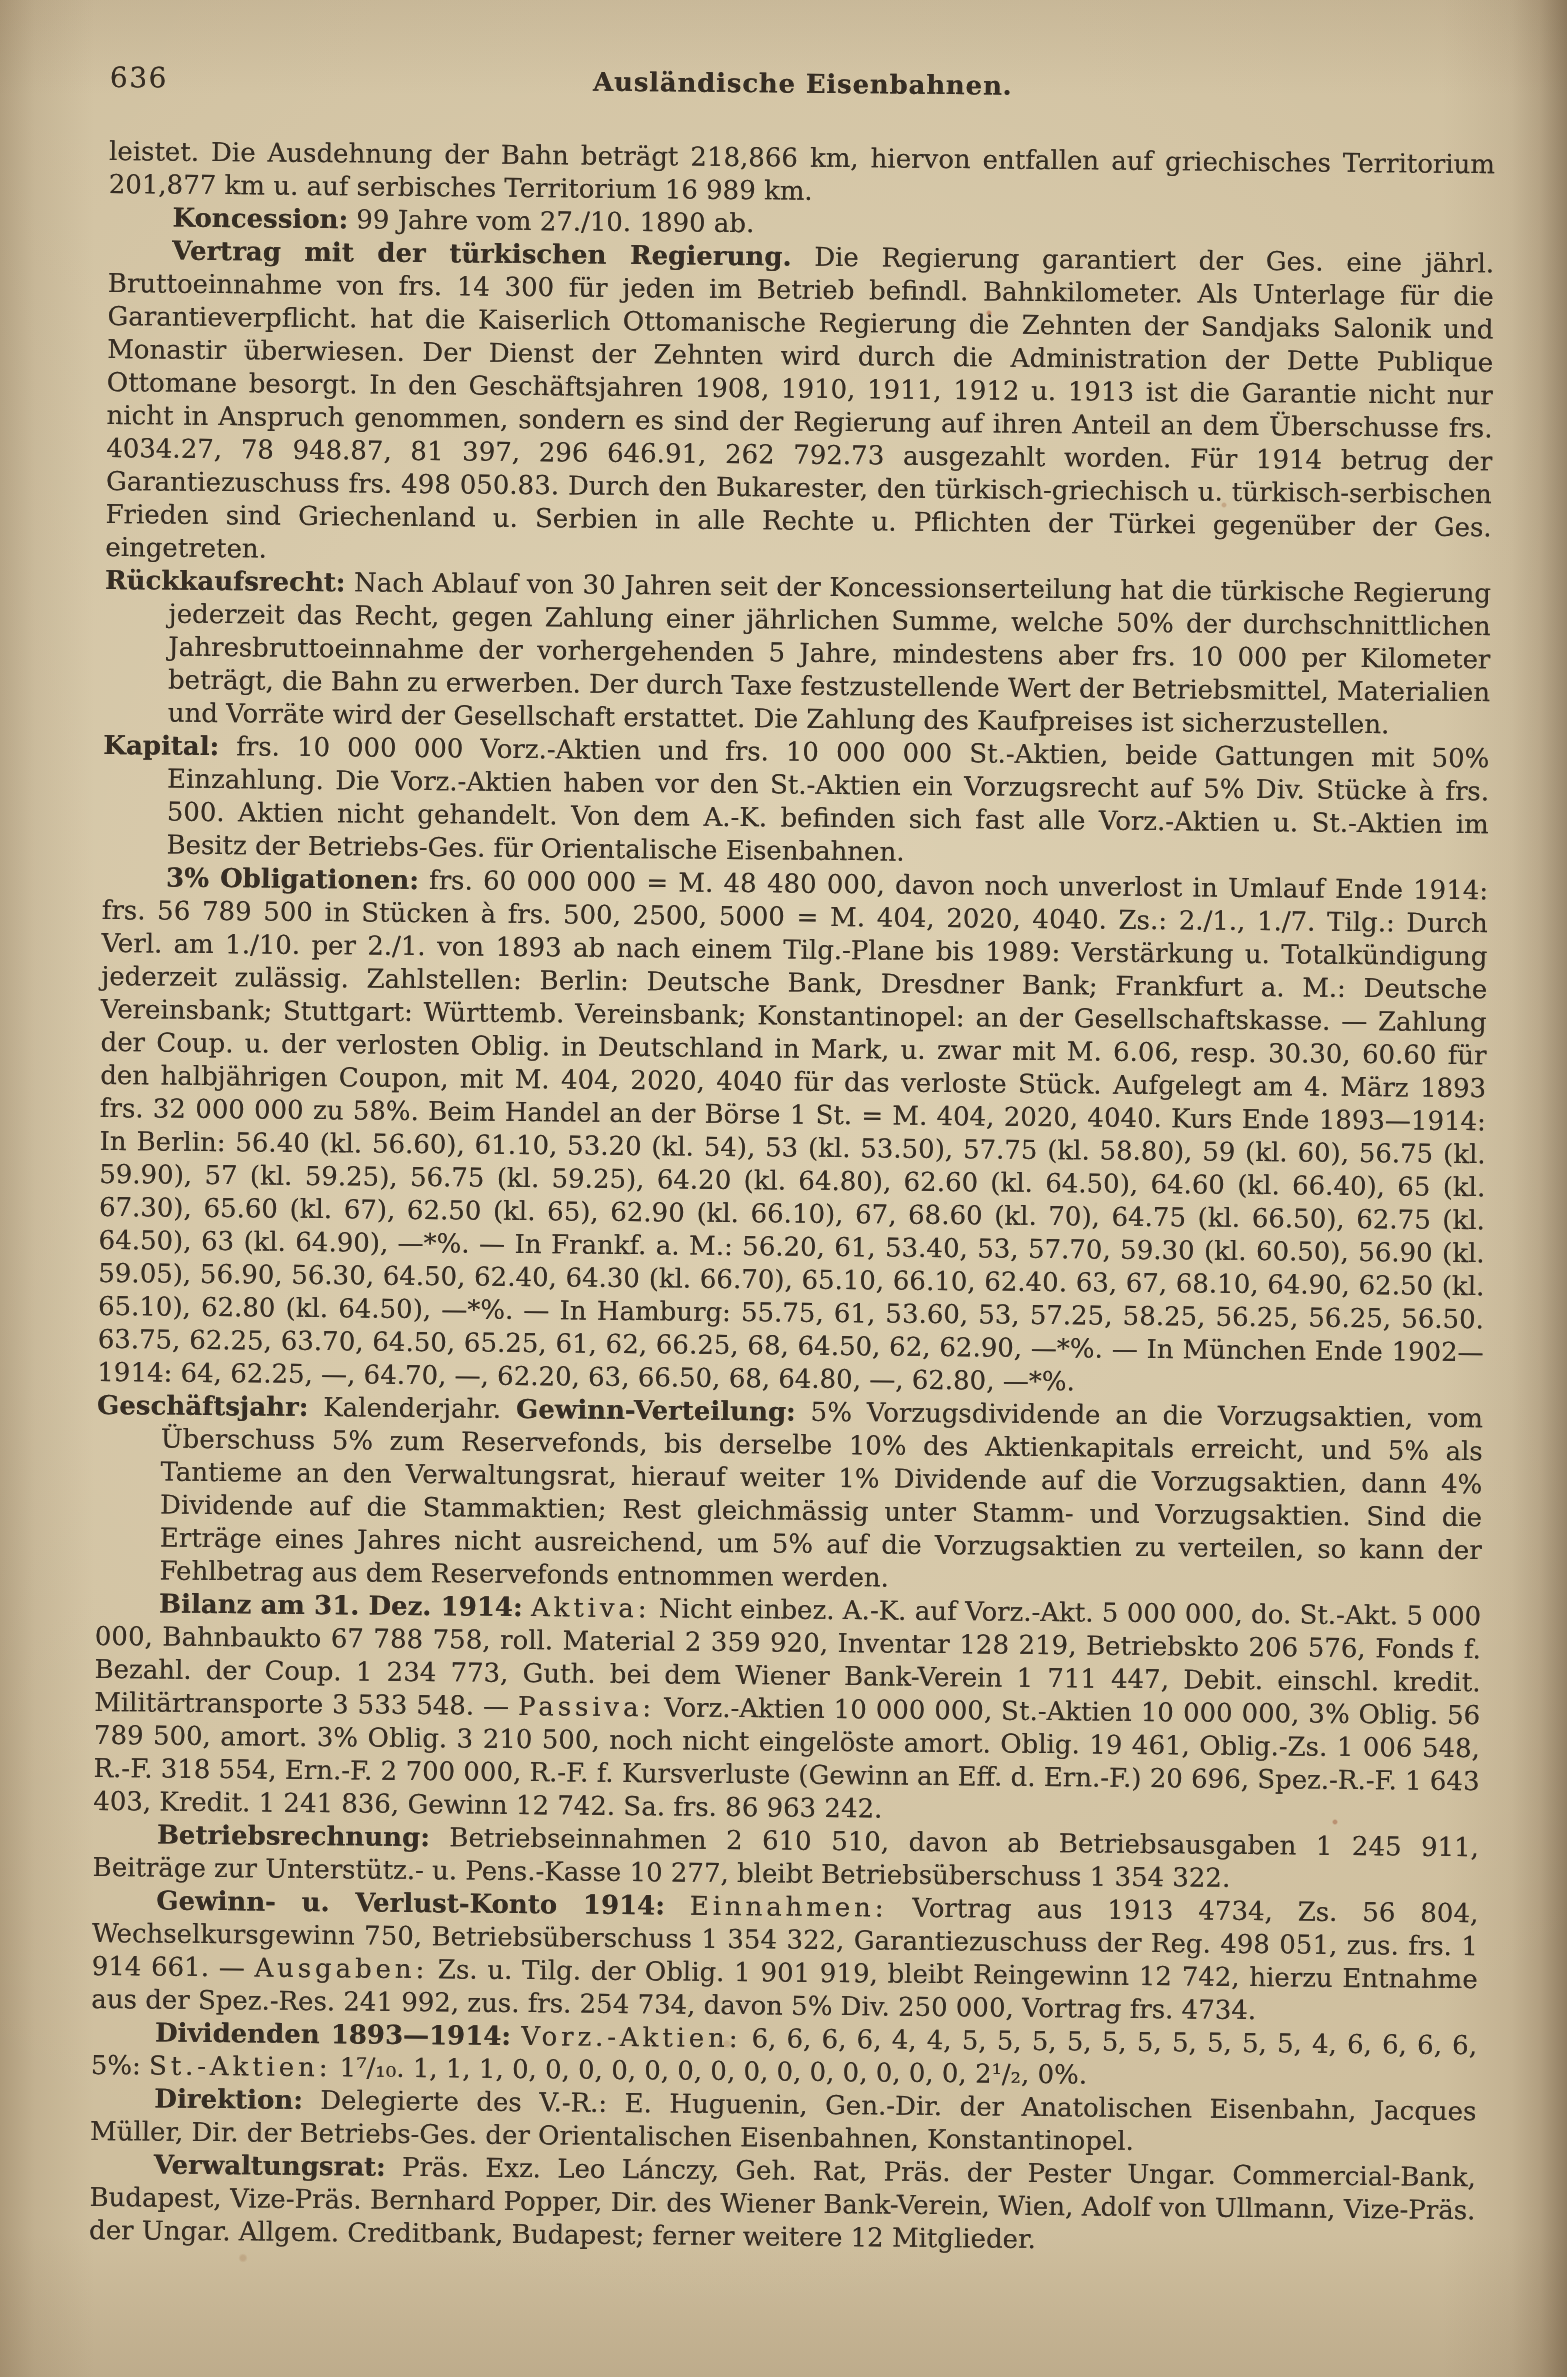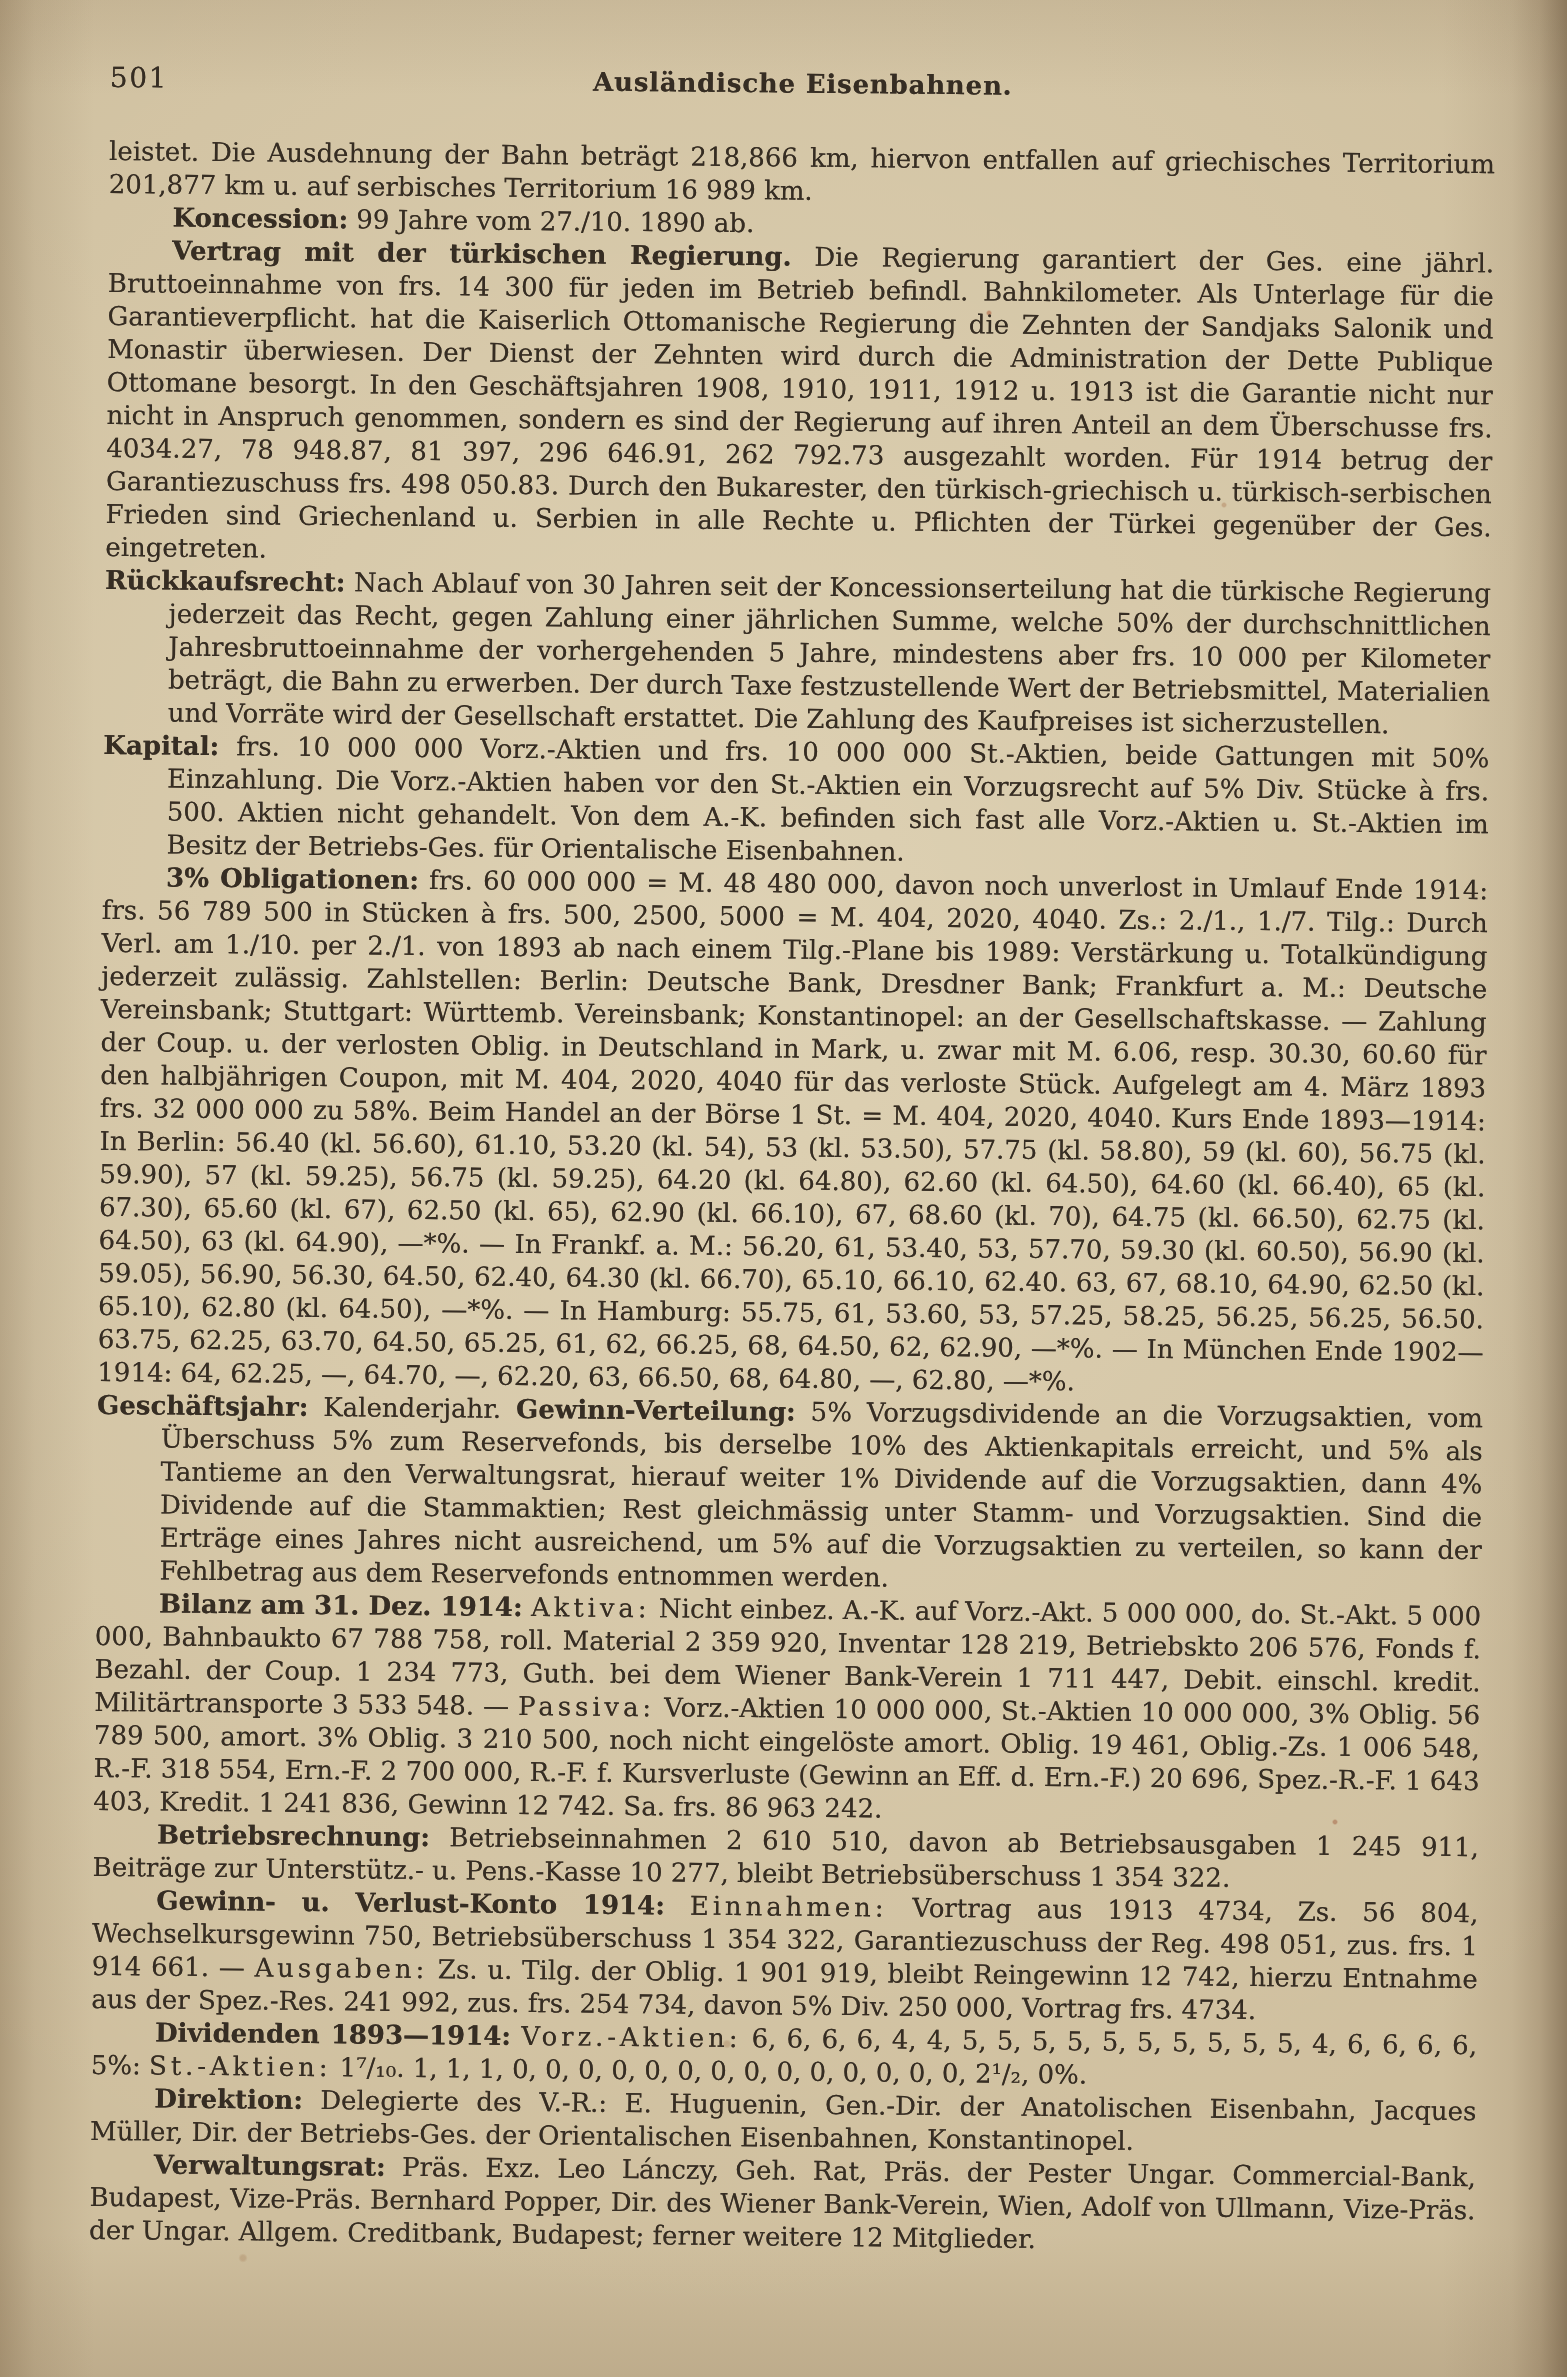--- a/index.html
+++ b/index.html
@@ -67,21 +67,21 @@
 
   .bold  { font-weight: bold; }
   .sperr { letter-spacing: 3.9px; }
 </style>
 </head>
 <body>
 
 <div class="page">
   <div class="content">
     <div class="header">
-      <span class="page-number">501</span>
+      <span class="page-number">636</span>
       <span class="page-title">Ausländische Eisenbahnen.</span>
     </div>
     <div>
         <p class="para plain"><span class="">leistet.  Die Ausdehnung der Bahn beträgt 218,866 km, hiervon entfallen auf griechisches Territorium 201,877 km u. auf serbisches Territorium 16 989 km.</span></p>
         <p class="para indent"><span class="bold">Koncession:</span><span class=""> 99 Jahre vom 27./10. 1890 ab.</span></p>
         <p class="para indent"><span class="bold">Vertrag mit der türkischen Regierung.</span><span class="">  Die Regierung garantiert der Ges. eine jährl. Bruttoeinnahme von frs. 14 300 für jeden im Betrieb befindl. Bahnkilometer.  Als Unterlage für die Garantieverpflicht. hat die Kaiserlich Ottomanische Regierung die Zehnten der Sandjaks Salonik und Monastir überwiesen.  Der Dienst der Zehnten wird durch die Administration der Dette Publique Ottomane besorgt.  In den Geschäftsjahren 1908, 1910, 1911, 1912 u. 1913 ist die Garantie nicht nur nicht in Anspruch genommen, sondern es sind der Regierung auf ihren Anteil an dem Überschusse frs. 4034.27, 78 948.87, 81 397, 296 646.91, 262 792.73 ausgezahlt worden.  Für 1914 betrug der Garantiezuschuss frs. 498 050.83.  Durch den Bukarester, den türkisch-griechisch u. türkisch-serbischen Frieden sind Griechenland u. Serbien in alle Rechte u. Pflichten der Türkei gegenüber der Ges. eingetreten.</span></p>
         <p class="para hanging"><span class="bold">Rückkaufsrecht:</span><span class=""> Nach Ablauf von 30 Jahren seit der Koncessionserteilung hat die türkische Regierung jederzeit das Recht, gegen Zahlung einer jährlichen Summe, welche 50% der durchschnittlichen Jahresbruttoeinnahme der vorhergehenden 5 Jahre, mindestens aber frs. 10 000 per Kilometer beträgt, die Bahn zu erwerben.  Der durch Taxe festzustellende Wert der Betriebsmittel, Materialien und Vorräte wird der Gesellschaft erstattet.  Die Zahlung des Kaufpreises ist sicherzustellen.</span></p>
         <p class="para hanging"><span class="bold">Kapital:</span><span class=""> frs. 10 000 000 Vorz.-Aktien und frs. 10 000 000 St.-Aktien, beide Gattungen mit 50% Einzahlung.  Die Vorz.-Aktien haben vor den St.-Aktien ein Vorzugsrecht auf 5% Div.  Stücke à frs. 500.  Aktien nicht gehandelt.  Von dem A.-K. befinden sich fast alle Vorz.-Aktien u. St.-Aktien im Besitz der Betriebs-Ges. für Orientalische Eisenbahnen.</span></p>
         <p class="para indent"><span class="bold">3% Obligationen:</span><span class=""> frs. 60 000 000 = M. 48 480 000, davon noch unverlost in Umlauf Ende 1914: frs. 56 789 500 in Stücken à frs. 500, 2500, 5000 = M. 404, 2020, 4040.  Zs.: 2./1., 1./7.  Tilg.: Durch Verl. am 1./10. per 2./1. von 1893 ab nach einem Tilg.-Plane bis 1989: Verstärkung u. Totalkündigung jederzeit zulässig. Zahlstellen: Berlin: Deutsche Bank, Dresdner Bank; Frankfurt a. M.: Deutsche Vereinsbank; Stuttgart: Württemb. Vereinsbank; Konstantinopel: an der Gesellschaftskasse. — Zahlung der Coup. u. der verlosten Oblig. in Deutschland in Mark, u. zwar mit M. 6.06, resp. 30.30, 60.60 für den halbjährigen Coupon, mit M. 404, 2020, 4040 für das verloste Stück.  Aufgelegt am 4. März 1893 frs. 32 000 000 zu 58%.  Beim Handel an der Börse 1 St. = M. 404, 2020, 4040.  Kurs Ende 1893—1914: In Berlin: 56.40 (kl. 56.60), 61.10, 53.20 (kl. 54), 53 (kl. 53.50), 57.75 (kl. 58.80), 59 (kl. 60), 56.75 (kl. 59.90), 57 (kl. 59.25), 56.75 (kl. 59.25), 64.20 (kl. 64.80), 62.60 (kl. 64.50), 64.60 (kl. 66.40), 65 (kl. 67.30), 65.60 (kl. 67), 62.50 (kl. 65), 62.90 (kl. 66.10), 67, 68.60 (kl. 70), 64.75 (kl. 66.50), 62.75 (kl. 64.50), 63 (kl. 64.90), —*%. — In Frankf. a. M.: 56.20, 61, 53.40, 53, 57.70, 59.30 (kl. 60.50), 56.90 (kl. 59.05), 56.90, 56.30, 64.50, 62.40, 64.30 (kl. 66.70), 65.10, 66.10, 62.40. 63, 67, 68.10, 64.90, 62.50 (kl. 65.10), 62.80 (kl. 64.50), —*%. — In Hamburg: 55.75, 61, 53.60, 53, 57.25, 58.25, 56.25, 56.25, 56.50. 63.75, 62.25, 63.70, 64.50, 65.25, 61, 62, 66.25, 68, 64.50, 62, 62.90, —*%. — In München Ende 1902—1914: 64, 62.25, —, 64.70, —, 62.20, 63, 66.50, 68, 64.80, —, 62.80, —*%.</span></p>
         <p class="para hanging"><span class="bold">Geschäftsjahr:</span><span class=""> Kalenderjahr.  </span><span class="bold">Gewinn-Verteilung:</span><span class=""> 5% Vorzugsdividende an die Vorzugsaktien, vom Überschuss 5% zum Reservefonds, bis derselbe 10% des Aktienkapitals erreicht, und 5% als Tantieme an den Verwaltungsrat, hierauf weiter 1% Dividende auf die Vorzugsaktien, dann 4% Dividende auf die Stammaktien; Rest gleichmässig unter Stamm- und Vorzugsaktien.  Sind die Erträge eines Jahres nicht ausreichend, um 5% auf die Vorzugsaktien zu verteilen, so kann der Fehlbetrag aus dem Reservefonds entnommen werden.</span></p>

